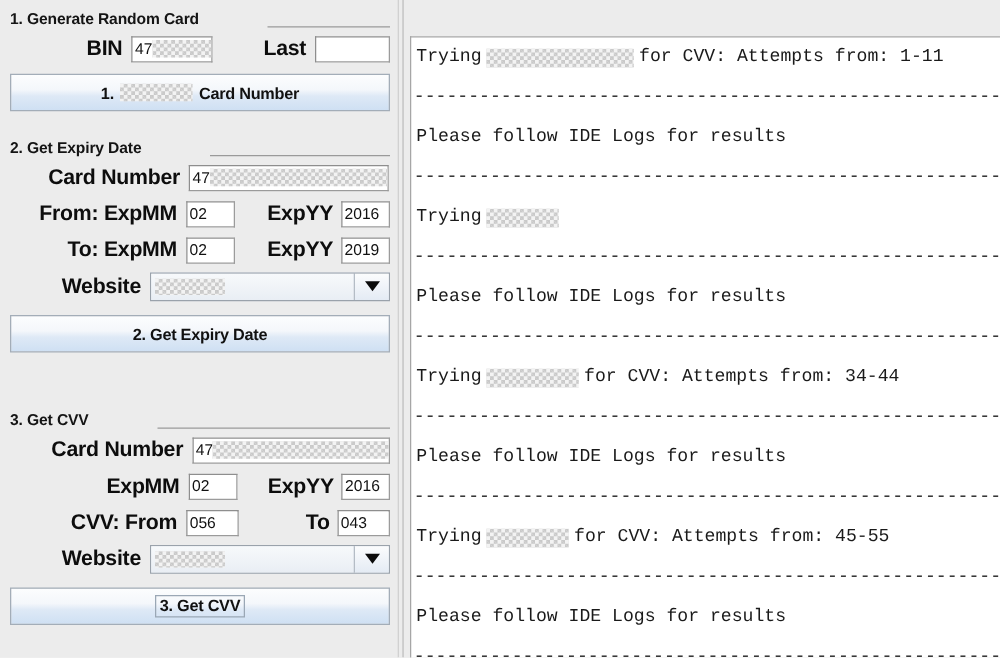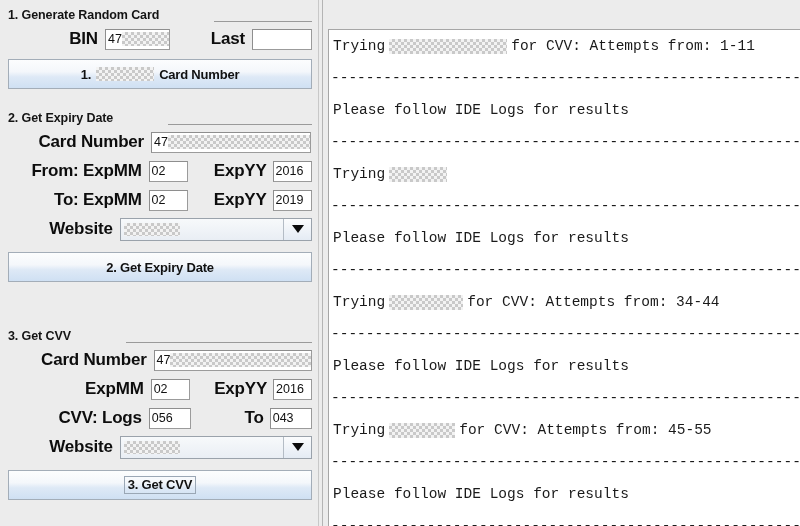--- a/index.html
+++ b/index.html
@@ -341,21 +341,21 @@
           <span class="lbl" style="width:140px;">ExpMM</span>
           <div class="tf" style="width:40px;">
             <span>02</span>
           </div>
           <span class="lbl" style="width:80px;padding-right:6px;">ExpYY</span>
           <div class="tf" style="width:40px;">
             <span>2016</span>
           </div>
         </div>
         <div class="form-row">
-          <span class="lbl" style="width:140px;">CVV: Logs</span>
+          <span class="lbl" style="width:140px;">CVV: From</span>
           <div class="tf" style="width:44px;">
             <span>056</span>
           </div>
           <span class="lbl" style="width:76px;padding-right:6px;">To</span>
           <div class="tf" style="width:44px;">
             <span>043</span>
           </div>
         </div>
         <div class="form-row">
           <span class="lbl" style="width:108px;">Website</span>

